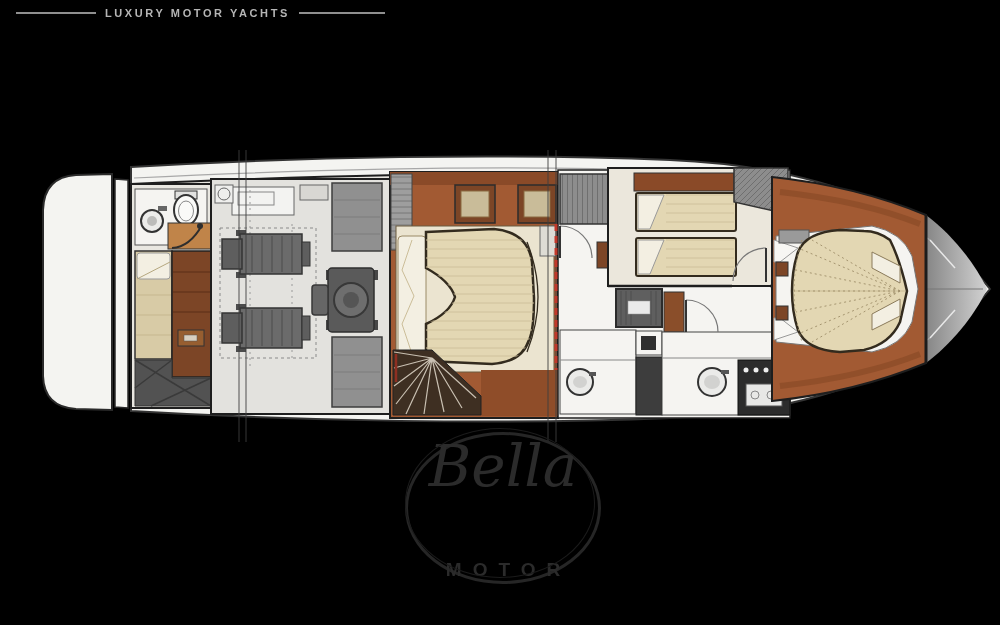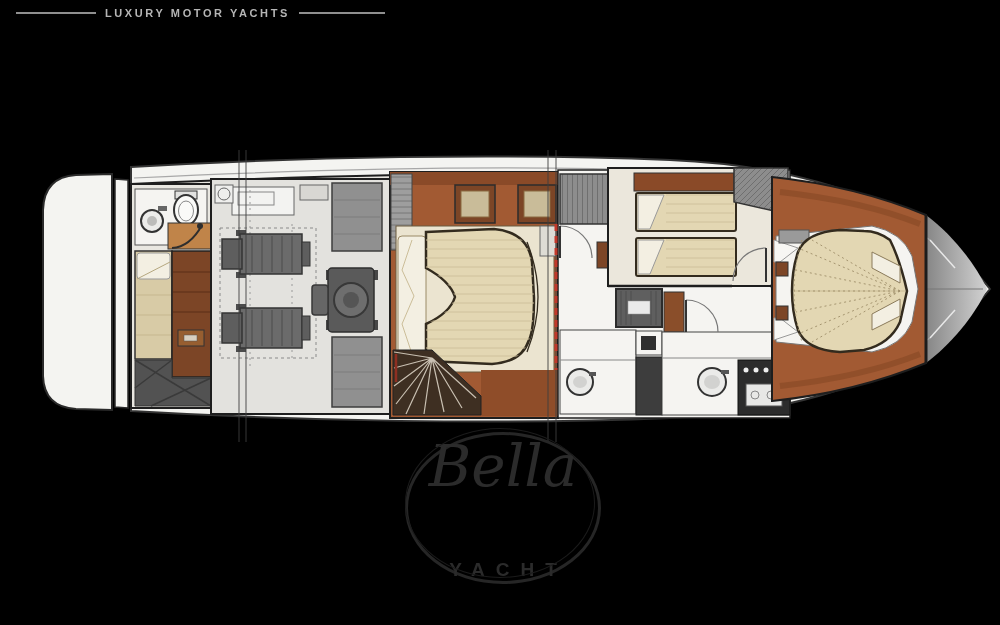--- a/index.html
+++ b/index.html
@@ -290,15 +290,15 @@
 
     <g stroke="#3f3f3f" stroke-width="1" opacity="0.9">
       <path d="M239,150 V442 M246,150 V442 M548,150 V442 M556,150 V442"></path>
     </g>
 
     <path d="M556,224 V370" stroke="var(--bulkhead-red)" stroke-width="3" stroke-dasharray="7,5"></path>
   </svg>
 
   <div class="watermark">
     <div class="wm-script">Bella</div>
-    <div class="wm-sub">YACHT</div>
+    <div class="wm-sub">MOTOR</div>
   </div>
 </div>
 
 </body></html>

